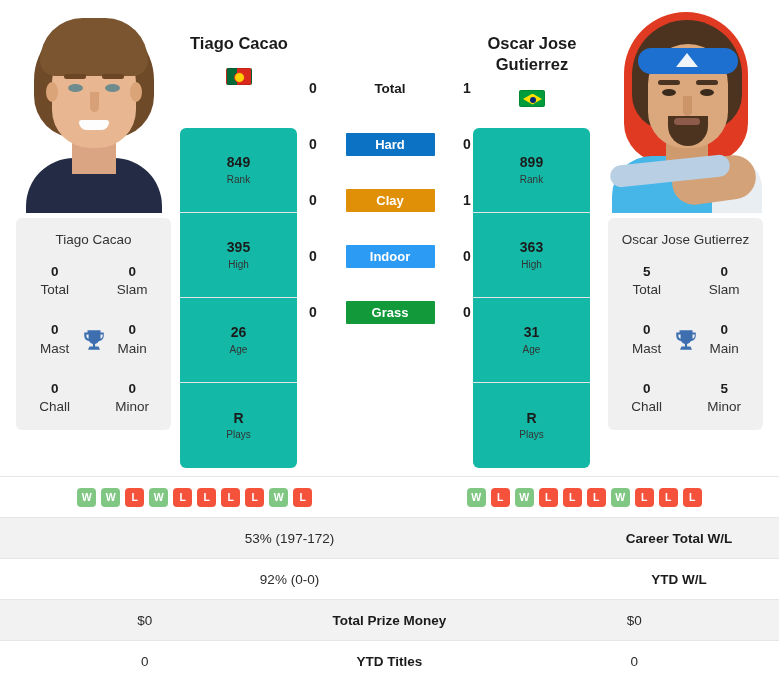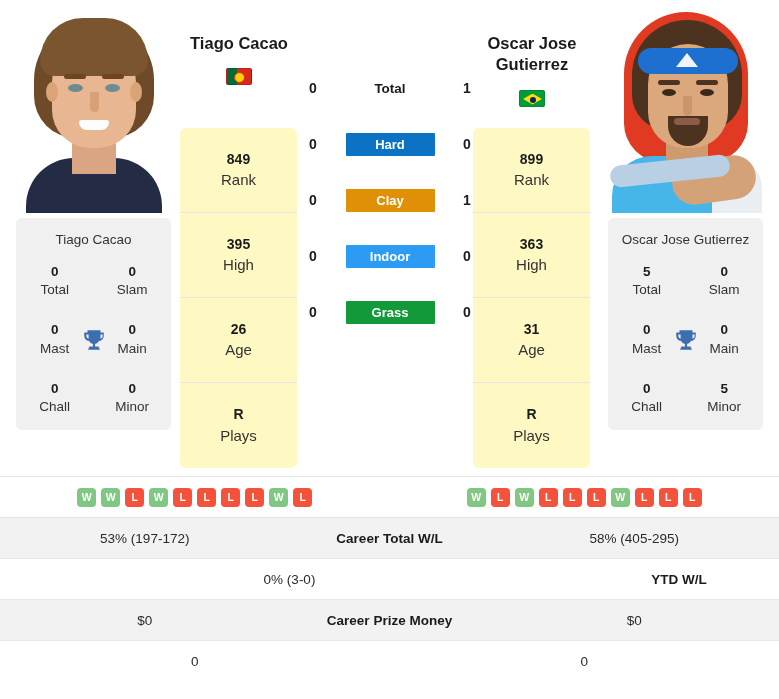--- a/index.html
+++ b/index.html
@@ -148,37 +148,37 @@
     left: 50%; top: 50%;
     transform: translate(-50%, -50%);
     width: 26px; height: 28px;
   }
 
   
   .mid-card {
     position: absolute;
     top: 128px;
     width: 117px;
-    background: #fef9c3;
+    background: #14b8a6;
     border-radius: 6px;
     overflow: hidden;
   }
   .mid-card.left  { left: 180px; }
   .mid-card.right { left: 473px; }
   .mid-cell {
     height: 85px;
     display: flex;
     flex-direction: column;
     align-items: center;
     justify-content: center;
     border-bottom: 1px solid #e4e4e4;
   }
   .mid-cell:last-child { border-bottom: none; }
   .mid-val { font-size: 14px; font-weight: bold; color: #1b1b1b; line-height: 1.4; }
-  .mid-lab { font-size: 15px; color: #333; line-height: 1.4; }
+  .mid-lab { font-size: 10px; color: #333; line-height: 1.4; }
 
   
   .center-col {
     position: absolute;
     left: 300px; top: 60px;
     width: 180px;
   }
   .srow {
     display: flex;
     align-items: center;
@@ -490,32 +490,32 @@
             <div class="fbadge" style="background: rgb(244, 82, 59);">L</div>
             <div class="fbadge" style="background: rgb(244, 82, 59);">L</div>
             <div class="fbadge" style="background: rgb(244, 82, 59);">L</div>
           </div>
       </div>
     </div>
 
     <div class="trow alt">
       <div class="tcell">53% (197-172)</div>
       <div class="tcell label">Career Total W/L</div>
-      <div class="tcell">58% (405-295)</div>
     </div>
 
     <div class="trow">
-      <div class="tcell">0% (3-0)</div>
+      <div class="tcell">92% (0-0)</div>
       <div class="tcell label">YTD W/L</div>
     </div>
 
     <div class="trow alt">
       <div class="tcell">$0</div>
-      <div class="tcell label">Career Prize Money</div>
+      <div class="tcell label">Total Prize Money</div>
       <div class="tcell">$0</div>
     </div>
 
     <div class="trow">
       <div class="tcell">0</div>
+      <div class="tcell label">YTD Titles</div>
       <div class="tcell">0</div>
     </div>
   </div>
 </div>
 
 </body></html>

